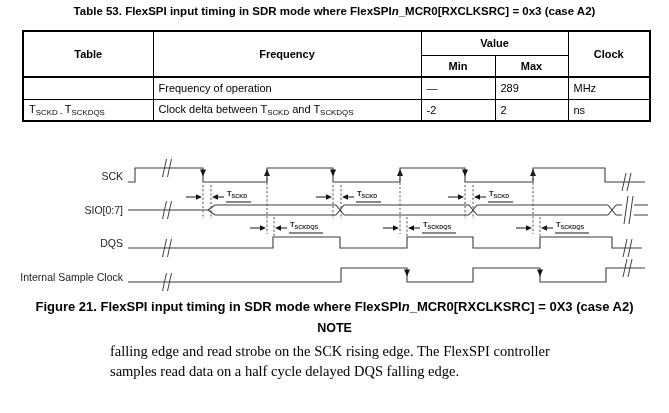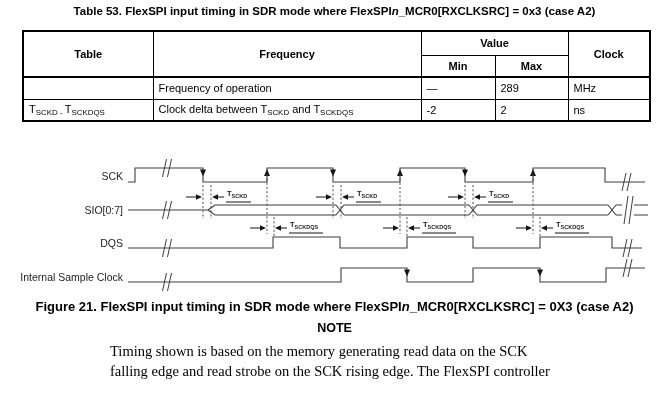--- a/index.html
+++ b/index.html
@@ -196,15 +196,15 @@
     <line class="aline" x1="547" y1="88" x2="553" y2="88"></line>
     <text class="alab" x="556" y="87"><tspan>T</tspan><tspan class="asub" dy="1.6">SCKDQS</tspan></text>
     <line class="aline" x1="555" y1="93" x2="589" y2="93"></line>
   </g>
 </svg>
 
 <div class="fig-caption"><span>Figure 21. FlexSPI input timing in SDR mode where FlexSPI</span><span class="italic">n</span><span>_MCR0[RXCLKSRC] = 0X3 (case A2)</span></div>
 
 <div class="note-heading">NOTE</div>
 <div class="note-body">
-  <div>Timing shown is based on the memory generating read data on the SCK</div>
   <div>falling edge and read strobe on the SCK rising edge. The FlexSPI controller</div>
+  <div>samples read data on a half cycle delayed DQS falling edge.</div>
 </div>
 
 </body></html>

